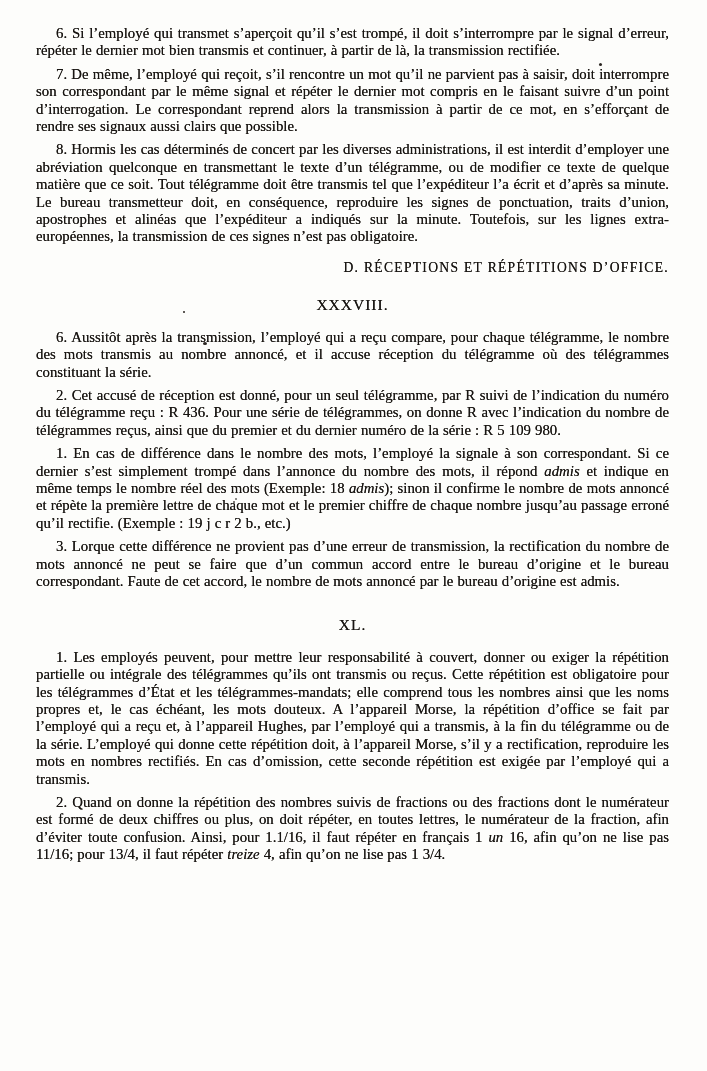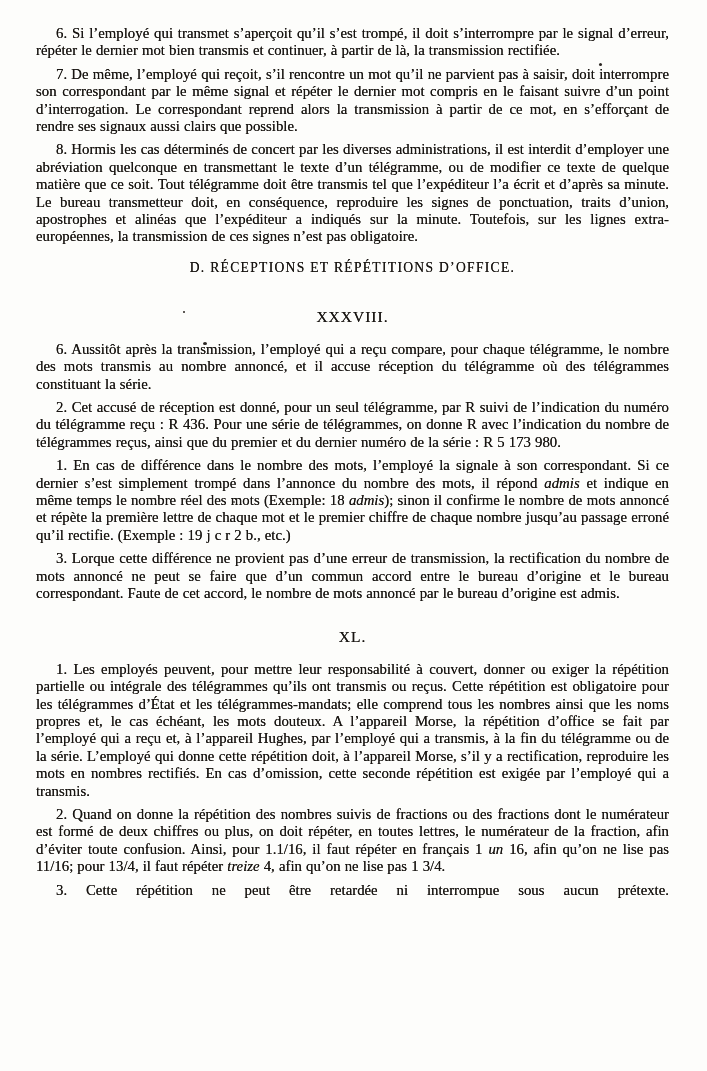--- a/index.html
+++ b/index.html
@@ -25,32 +25,32 @@
   .para {
     margin: 0 0 6px 0;
     text-align: justify;
     text-indent: 20px;
     hyphens: auto;
     -webkit-hyphens: auto;
     word-spacing: 0.4px;
   }
   .para em { }
   .section-heading {
-    text-align: center;
+    text-align: right;
     font-size: 13.6px;
     letter-spacing: 1.3px;
     margin: 13px 0 0 0;
     white-space: nowrap;
     text-indent: 0;
   }
   .article-number {
     text-align: center;
     font-size: 15.5px;
     letter-spacing: 1px;
-    margin: 32px 0 15px 0;
+    margin: 20px 0 15px 0;
     text-indent: 0;
   }
   .article-number.xl { margin-top: 26px; }
   .last-line-justify { text-align-last: justify; }
   .speck {
     position: absolute;
     background: #2a2521;
     border-radius: 50%;
   }
   .speck.s1 { left: 599px; top: 63px;  width: 3px; height: 3px; }
@@ -69,34 +69,33 @@
   <p class="para"><span>7. De même, l’employé qui reçoit, s’il rencontre un mot qu’il ne parvient pas à saisir, doit interrompre son correspondant par le même signal et répéter le dernier mot compris en le faisant suivre d’un point d’interrogation. Le correspondant reprend alors la transmission à partir de ce mot, en s’efforçant de rendre ses signaux aussi clairs que possible.</span></p>
 
   <p class="para"><span>8. Hormis les cas déterminés de concert par les diverses administrations, il est interdit d’employer une abréviation quelconque en transmettant le texte d’un télégramme, ou de modifier ce texte de quelque matière que ce soit. Tout télégramme doit être transmis tel que l’expéditeur l’a écrit et d’après sa minute. Le bureau transmetteur doit, en conséquence, reproduire les signes de ponctuation, traits d’union, apostrophes et alinéas que l’expéditeur a indiqués sur la minute. Toutefois, sur les lignes extra-européennes, la transmission de ces signes n’est pas obligatoire.</span></p>
 
   <div class="section-heading">D. RÉCEPTIONS ET RÉPÉTITIONS D’OFFICE.</div>
 
   <div class="article-number">XXXVIII.</div>
 
   <p class="para"><span>6. Aussitôt après la transmission, l’employé qui a reçu compare, pour chaque télégramme, le nombre des mots transmis au nombre annoncé, et il accuse réception du télégramme où des télégrammes constituant la série.</span></p>
 
-  <p class="para"><span>2. Cet accusé de réception est donné, pour un seul télégramme, par R suivi de l’indication du numéro du télégramme reçu : R 436. Pour une série de télégrammes, on donne R avec l’indication du nombre de télégrammes reçus, ainsi que du premier et du dernier numéro de la série : R 5 173 980.</span></p>
+  <p class="para"><span>2. Cet accusé de réception est donné, pour un seul télégramme, par R suivi de l’indication du numéro du télégramme reçu : R 436. Pour une série de télégrammes, on donne R avec l’indication du nombre de télégrammes reçus, ainsi que du premier et du dernier numéro de la série : R 5 109 980.</span></p>
 
 
   <p class="para"><span>1. En cas de différence dans le nombre des mots, l’employé la signale à son correspondant. Si ce dernier s’est simplement trompé dans l’annonce du nombre des mots, il répond </span><em>admis</em><span> et indique en même temps le nombre réel des mots (Exemple: 18 </span><em>admis</em><span>); sinon il confirme le nombre de mots annoncé et répète la première lettre de chaque mot et le premier chiffre de chaque nombre jusqu’au passage erroné qu’il rectifie. (Exemple : 19 j c r 2 b., etc.)</span></p>
 
   <p class="para"><span>3. Lorque cette différence ne provient pas d’une erreur de transmission, la rectification du nombre de mots annoncé ne peut se faire que d’un commun accord entre le bureau d’origine et le bureau correspondant. Faute de cet accord, le nombre de mots annoncé par le bureau d’origine est admis.</span></p>
 
   <div class="article-number xl">XL.</div>
 
   <p class="para"><span>1. Les employés peuvent, pour mettre leur responsabilité à couvert, donner ou exiger la répétition partielle ou intégrale des télégrammes qu’ils ont transmis ou reçus. Cette répétition est obligatoire pour les télégrammes d’État et les télégrammes-mandats; elle comprend tous les nombres ainsi que les noms propres et, le cas échéant, les mots douteux. A l’appareil Morse, la répétition d’office se fait par l’employé qui a reçu et, à l’appareil Hughes, par l’employé qui a transmis, à la fin du télégramme ou de la série. L’employé qui donne cette répétition doit, à l’appareil Morse, s’il y a rectification, reproduire les mots en nombres rectifiés. En cas d’omission, cette seconde répétition est exigée par l’employé qui a transmis.</span></p>
 
   <p class="para"><span>2. Quand on donne la répétition des nombres suivis de fractions ou des fractions dont le numérateur est formé de deux chiffres ou plus, on doit répéter, en toutes lettres, le numérateur de la fraction, afin d’éviter toute confusion. Ainsi, pour 1.1/16, il faut répéter en français 1 </span><em>un</em><span> 16, afin qu’on ne lise pas 11/16; pour 13/4, il faut répéter </span><em>treize</em><span> 4, afin qu’on ne lise pas 1 3/4.</span></p>
 
-  <p class="para last-line-justify"><span>3. Cette répétition ne peut être retardée ni interrompue sous aucun prétexte.</span></p>
 
   <span class="speck s1"></span>
   <span class="speck s2"></span>
   <span class="speck s3"></span>
   <span class="speck s4"></span>
   <span class="speck s5"></span>
 
 </main>
 
 </body></html>

